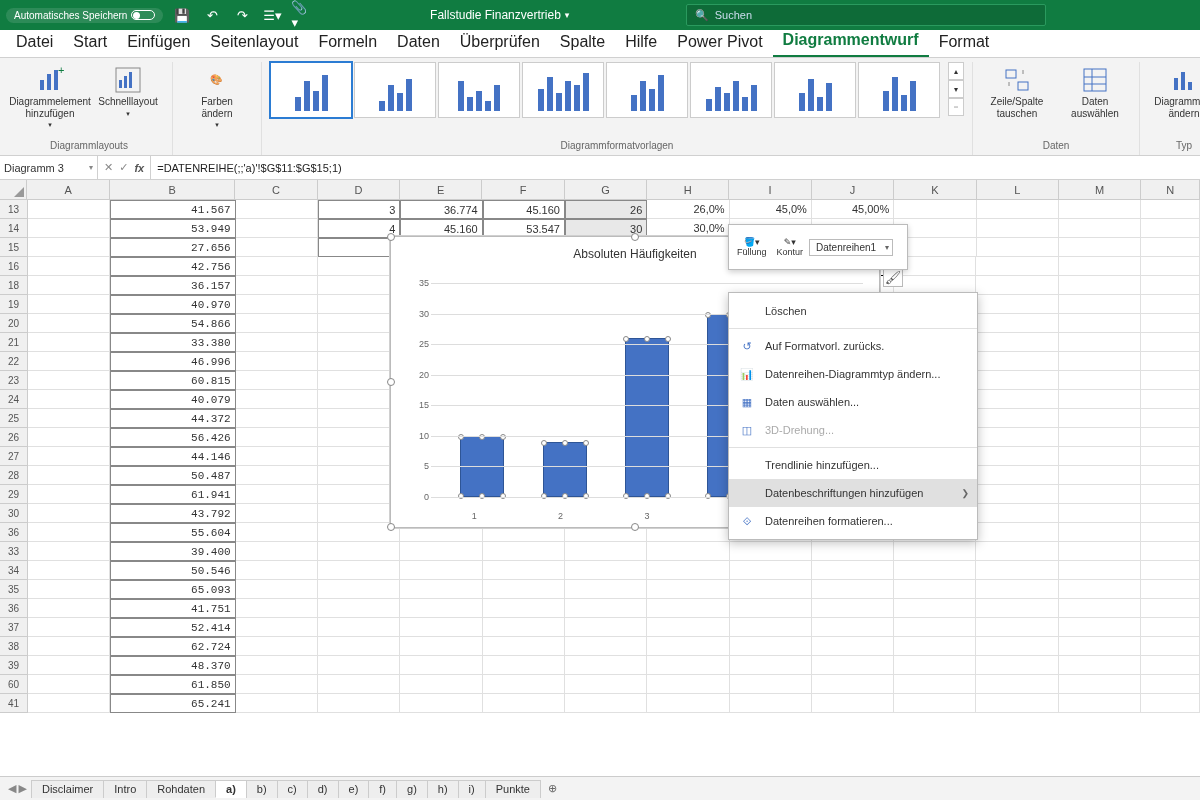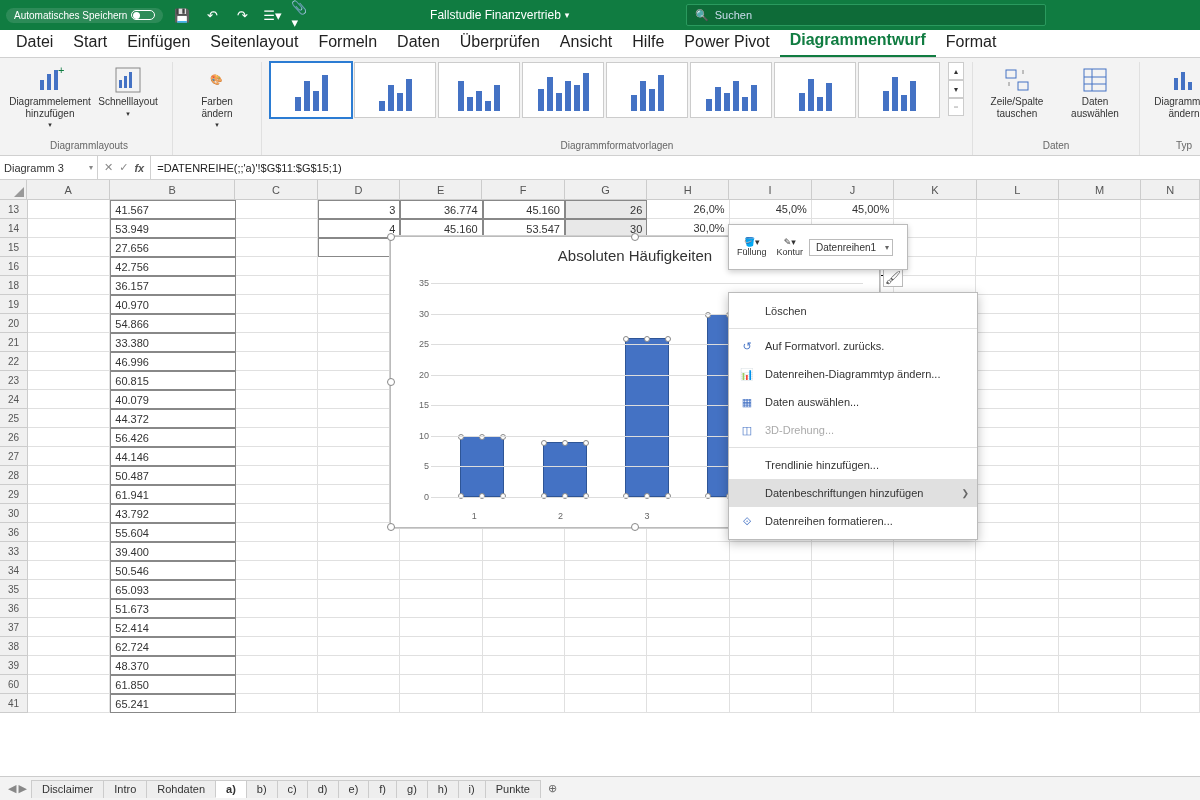--- a/index.html
+++ b/index.html
@@ -45,34 +45,34 @@
 
 .grid-wrap { position:relative; height:618px; overflow:hidden; }
 .hdr-row { display:flex; height:20px; background:#f0f0f0; border-bottom:1px solid #ccc;}
 .corner { width:28px; border-right:1px solid #ccc; background:#f0f0f0; position:relative;}
 .corner::after{content:"";position:absolute;right:2px;bottom:2px;border:5px solid transparent;border-right-color:#999;border-bottom-color:#999;}
 .colh { border-right:1px solid #ccc; text-align:center; font-size:11px; color:#555; line-height:20px; background:#f0f0f0;}
 .grid-body { position:relative; }
 .row { display:flex; height:19px; }
 .rowh { width:28px; min-width:28px; background:#f0f0f0; border-right:1px solid #ccc; border-bottom:1px solid #ccc; text-align:center; font-size:10px; color:#555; line-height:19px; }
 .cell { border-right:1px solid #e0e0e0; border-bottom:1px solid #e0e0e0; padding:0 4px; font-size:11px; line-height:19px; overflow:hidden; white-space:nowrap; }
-.cB{text-align:left; border:1px solid #888 !important;}
+.cB{text-align:right; border:1px solid #888 !important;font-family:Liberation Mono, monospace;}
 .cD,.cE,.cF,.cG{text-align:right; border:1px solid #888 !important;}
 .cH,.cI,.cJ{text-align:right;}
 .jbord{border-bottom:1px solid #000 !important;}
 .gsel{background:#e8e8e8;}
 .gselcur{border:2px solid #107c41 !important;}
 
 
 .chart { position:absolute; left:390px; top:56px; width:490px; height:292px; background:#fff; border:1px solid #bbb; box-shadow:0 0 0 1px #d0d0d0; }
 .chart .handle{position:absolute;width:8px;height:8px;background:#fff;border:1px solid #888;border-radius:50%;}
 .h-tl{left:-4px;top:-4px}.h-tr{right:-4px;top:-4px}.h-bl{left:-4px;bottom:-4px}.h-br{right:-4px;bottom:-4px}
 .h-tm{left:50%;top:-4px;margin-left:-4px}.h-bm{left:50%;bottom:-4px;margin-left:-4px}
 .h-ml{left:-4px;top:50%;margin-top:-4px}.h-mr{right:-4px;top:50%;margin-top:-4px}
-.chart-title{text-align:center;font-size:15px;color:#333;padding:10px 8px 4px;}
+.chart-title{text-align:center;font-size:12px;color:#333;padding:10px 8px 4px;}
 .plot{position:absolute;left:40px;top:46px;right:16px;bottom:30px;}
 .yaxis{position:absolute;left:-26px;top:0;bottom:0;width:24px;}
 .ytick{position:absolute;right:0;font-size:9px;color:#666;text-align:right;width:100%;transform:translateY(-50%);}
 .gl{position:absolute;left:0;right:0;border-top:1px solid #ddd;}
 .bars{position:absolute;inset:0;display:flex;align-items:flex-end;justify-content:space-around;padding:0 10px;}
 .bar{width:44px;background:#4472c4;position:relative;border:1px solid #2e5596;}
 .bar .sh{position:absolute;width:6px;height:6px;border:1px solid #888;background:#fff;border-radius:50%;}
 .bar .s1{left:-3px;top:-3px}.bar .s2{right:-3px;top:-3px}.bar .s3{left:-3px;bottom:-3px}.bar .s4{right:-3px;bottom:-3px}
 .bar .s5{left:50%;top:-3px;margin-left:-3px}.bar .s6{left:50%;bottom:-3px;margin-left:-3px}
 .xlabels{position:absolute;left:40px;right:16px;bottom:6px;display:flex;justify-content:space-around;font-size:9px;color:#666;}
@@ -130,21 +130,21 @@
 </div>
 
 <div class="tabs" id="tabs">
     <div class="tab">Datei</div>
     <div class="tab">Start</div>
     <div class="tab">Einfügen</div>
     <div class="tab">Seitenlayout</div>
     <div class="tab">Formeln</div>
     <div class="tab">Daten</div>
     <div class="tab">Überprüfen</div>
-    <div class="tab">Ansicht</div>
+    <div class="tab">Spalte</div>
     <div class="tab">Hilfe</div>
     <div class="tab">Power Pivot</div>
     <div class="tab active">Diagrammentwurf</div>
     <div class="tab">Format</div>
   </div>
 
 <div class="ribbon">
   <div class="group">
     <div class="group-row">
       <div class="big-btn">
@@ -682,21 +682,21 @@
         <div class="cell cI" style="width: 84px;"></div>
         <div class="cell cJ" style="width: 84px;"></div>
         <div class="cell" style="width: 84px;"></div>
         <div class="cell" style="width: 84px;"></div>
         <div class="cell" style="width: 84px;"></div>
         <div class="cell" style="width: 60px;"></div>
       </div>
       <div class="row">
         <div class="rowh">36</div>
         <div class="cell" style="width: 84px;"></div>
-        <div class="cell cB" style="width: 128px;">51.673</div>
+        <div class="cell cB" style="width: 128px;">41.751</div>
         <div class="cell" style="width: 84px;"></div>
         <div class="cell" style="width: 84px;"></div>
         <div class="cell" style="width: 84px;"></div>
         <div class="cell" style="width: 84px;"></div>
         <div class="cell" style="width: 84px;"></div>
         <div class="cell cH" style="width: 84px;"></div>
         <div class="cell cI" style="width: 84px;"></div>
         <div class="cell cJ" style="width: 84px;"></div>
         <div class="cell" style="width: 84px;"></div>
         <div class="cell" style="width: 84px;"></div>

